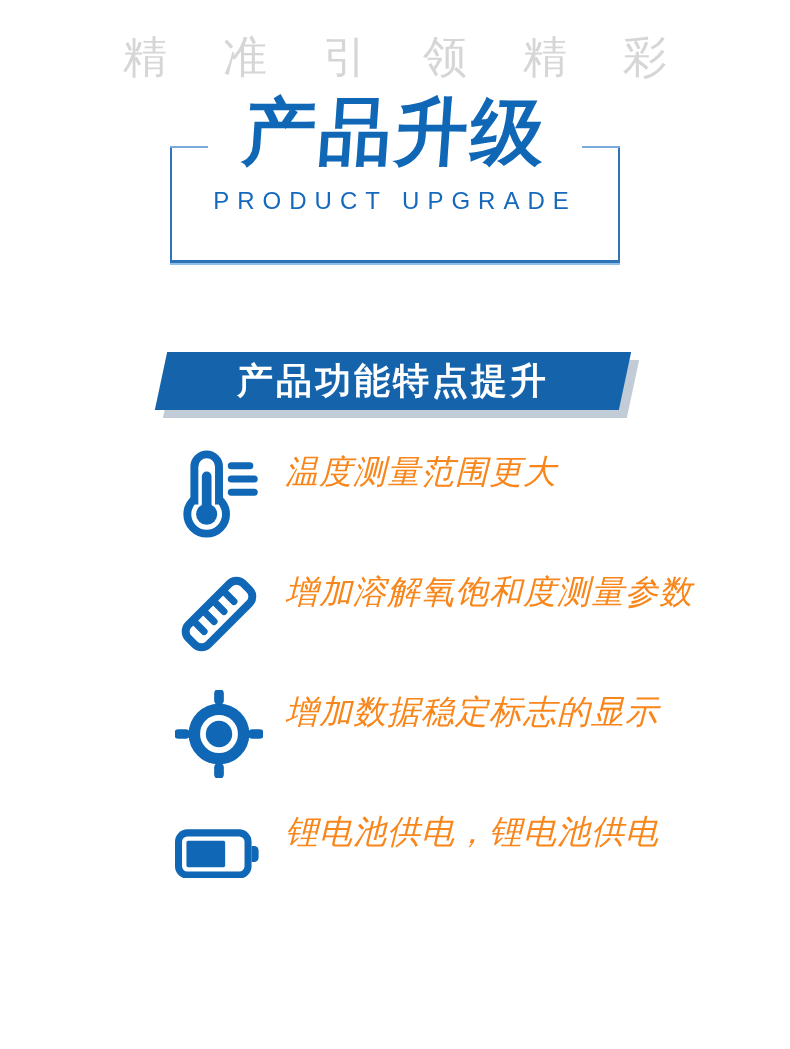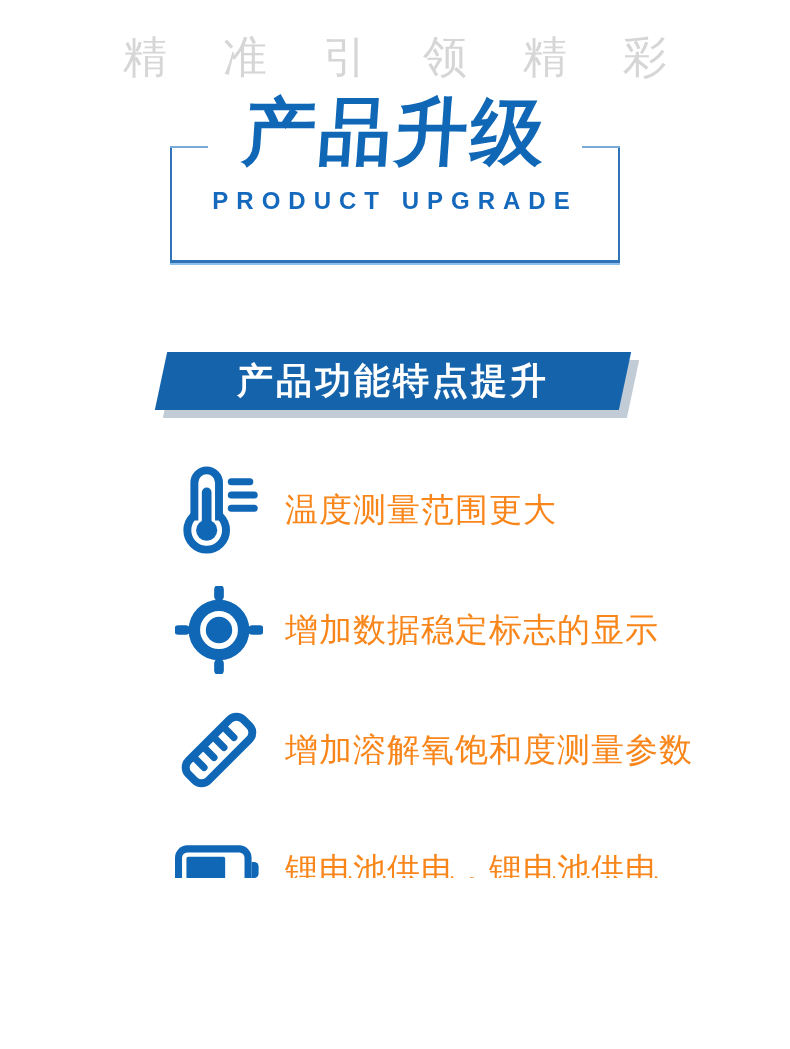--- a/index.html
+++ b/index.html
@@ -52,21 +52,21 @@
     position:absolute;top:84px;left:0;width:100%;
     text-align:center;
     font-size:73px;font-weight:900;letter-spacing:3px;
     color:var(--brand-blue);
     transform:skewX(-4deg);
     white-space:nowrap;
   }
   .subtitle{
     position:absolute;top:187px;left:0;width:100%;
     text-align:center;
-    font-size:24px;font-weight:700;letter-spacing:8px;
+    font-size:24px;font-weight:400;letter-spacing:8px;
     color:#1569bd;
     white-space:nowrap;
   }
 
   
   .banner-wrap{
     position:absolute;top:352px;left:161px;
     width:464px;height:58px;
   }
   .banner-shadow{
@@ -87,21 +87,21 @@
     color:#ffffff;white-space:nowrap;text-align:right;
   }
 
   
   .features{
     position:absolute;top:450px;left:175px;
     list-style:none;
   }
   .feature{
     height:120px;
-    display:flex;align-items:center;
+    display:flex;align-items:flex-start;font-style:italic;
   }
   .icon{
     flex:none;width:88px;height:88px;
     color:var(--brand-blue);
     display:flex;align-items:center;justify-content:center;
   }
   .icon svg{width:100%;height:100%;display:block;}
   .label{
     margin-left:22px;
     font-size:33px;font-weight:500;letter-spacing:1px;
@@ -144,44 +144,44 @@
           <line x1="64" y1="33" x2="90" y2="33" stroke="currentColor" stroke-width="8" stroke-linecap="round"></line>
           <line x1="64" y1="48" x2="90" y2="48" stroke="currentColor" stroke-width="8" stroke-linecap="round"></line>
         </svg>
       </span>
       <span class="label">温度测量范围更大</span>
     </li>
 
     <li class="feature">
       <span class="icon">
         <svg viewBox="0 0 100 100" xmlns="http://www.w3.org/2000/svg">
-          <circle cx="50" cy="50" r="28" fill="none" stroke="currentColor" stroke-width="13"></circle>
-          <circle cx="50" cy="50" r="15" fill="currentColor"></circle>
-          <line x1="50" y1="4" x2="50" y2="12" stroke="currentColor" stroke-width="11" stroke-linecap="round"></line>
-          <line x1="50" y1="88" x2="50" y2="96" stroke="currentColor" stroke-width="11" stroke-linecap="round"></line>
-          <line x1="4" y1="50" x2="12" y2="50" stroke="currentColor" stroke-width="11" stroke-linecap="round"></line>
-          <line x1="88" y1="50" x2="96" y2="50" stroke="currentColor" stroke-width="11" stroke-linecap="round"></line>
-        </svg>
-      </span>
-      <span class="label">增加数据稳定标志的显示</span>
-    </li>
-
-    <li class="feature">
-      <span class="icon">
-        <svg viewBox="0 0 100 100" xmlns="http://www.w3.org/2000/svg">
           <g transform="rotate(-45 50 50)">
             <rect x="6" y="34" width="88" height="32" rx="11" fill="none" stroke="currentColor" stroke-width="9"></rect>
             <line x1="24" y1="38" x2="24" y2="52" stroke="currentColor" stroke-width="8" stroke-linecap="round"></line>
             <line x1="40" y1="38" x2="40" y2="52" stroke="currentColor" stroke-width="8" stroke-linecap="round"></line>
             <line x1="56" y1="38" x2="56" y2="52" stroke="currentColor" stroke-width="8" stroke-linecap="round"></line>
             <line x1="72" y1="38" x2="72" y2="52" stroke="currentColor" stroke-width="8" stroke-linecap="round"></line>
           </g>
         </svg>
       </span>
       <span class="label">增加溶解氧饱和度测量参数</span>
+    </li>
+
+    <li class="feature">
+      <span class="icon">
+        <svg viewBox="0 0 100 100" xmlns="http://www.w3.org/2000/svg">
+          <circle cx="50" cy="50" r="28" fill="none" stroke="currentColor" stroke-width="13"></circle>
+          <circle cx="50" cy="50" r="15" fill="currentColor"></circle>
+          <line x1="50" y1="4" x2="50" y2="12" stroke="currentColor" stroke-width="11" stroke-linecap="round"></line>
+          <line x1="50" y1="88" x2="50" y2="96" stroke="currentColor" stroke-width="11" stroke-linecap="round"></line>
+          <line x1="4" y1="50" x2="12" y2="50" stroke="currentColor" stroke-width="11" stroke-linecap="round"></line>
+          <line x1="88" y1="50" x2="96" y2="50" stroke="currentColor" stroke-width="11" stroke-linecap="round"></line>
+        </svg>
+      </span>
+      <span class="label">增加数据稳定标志的显示</span>
     </li>
 
     <li class="feature">
       <span class="icon">
         <svg viewBox="0 0 100 100" xmlns="http://www.w3.org/2000/svg">
           <rect x="4" y="26" width="79" height="48" rx="10" fill="none" stroke="currentColor" stroke-width="8"></rect>
           <rect x="13" y="35" width="44" height="30" rx="2" fill="currentColor"></rect>
           <path d="M87 41 h3 a5 5 0 0 1 5 5 v8 a5 5 0 0 1 -5 5 h-3 z" fill="currentColor"></path>
         </svg>
       </span>

